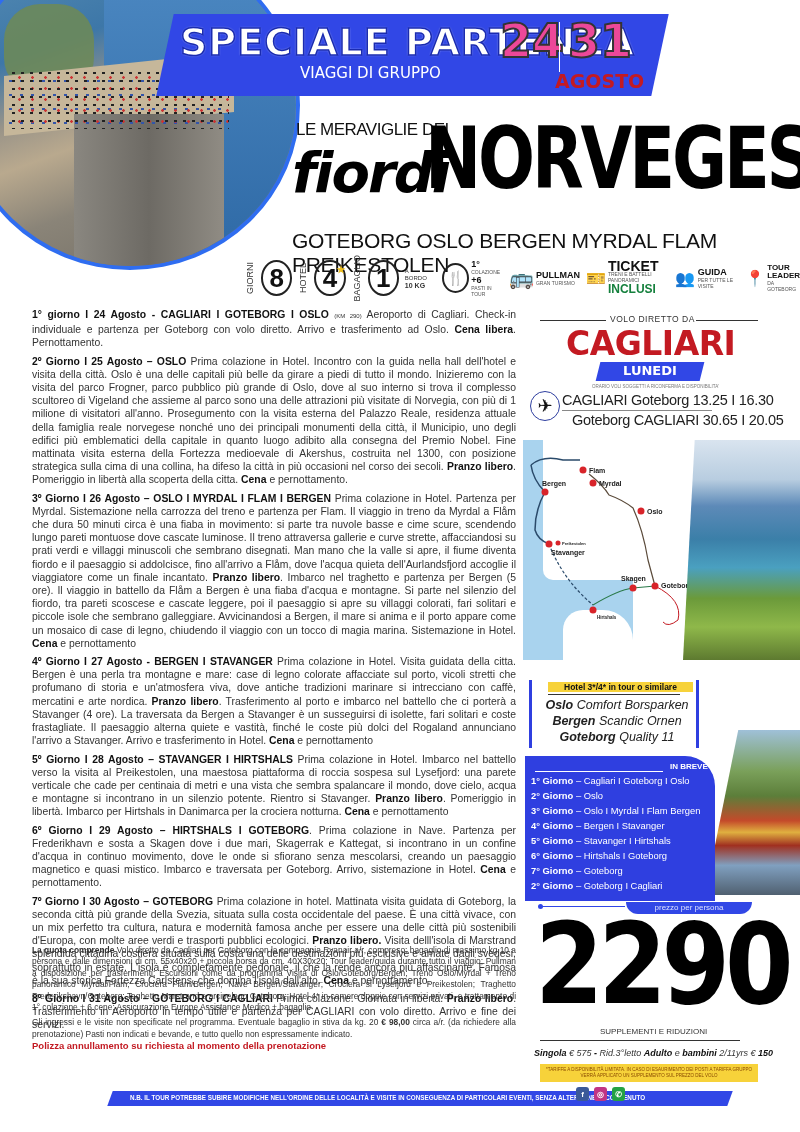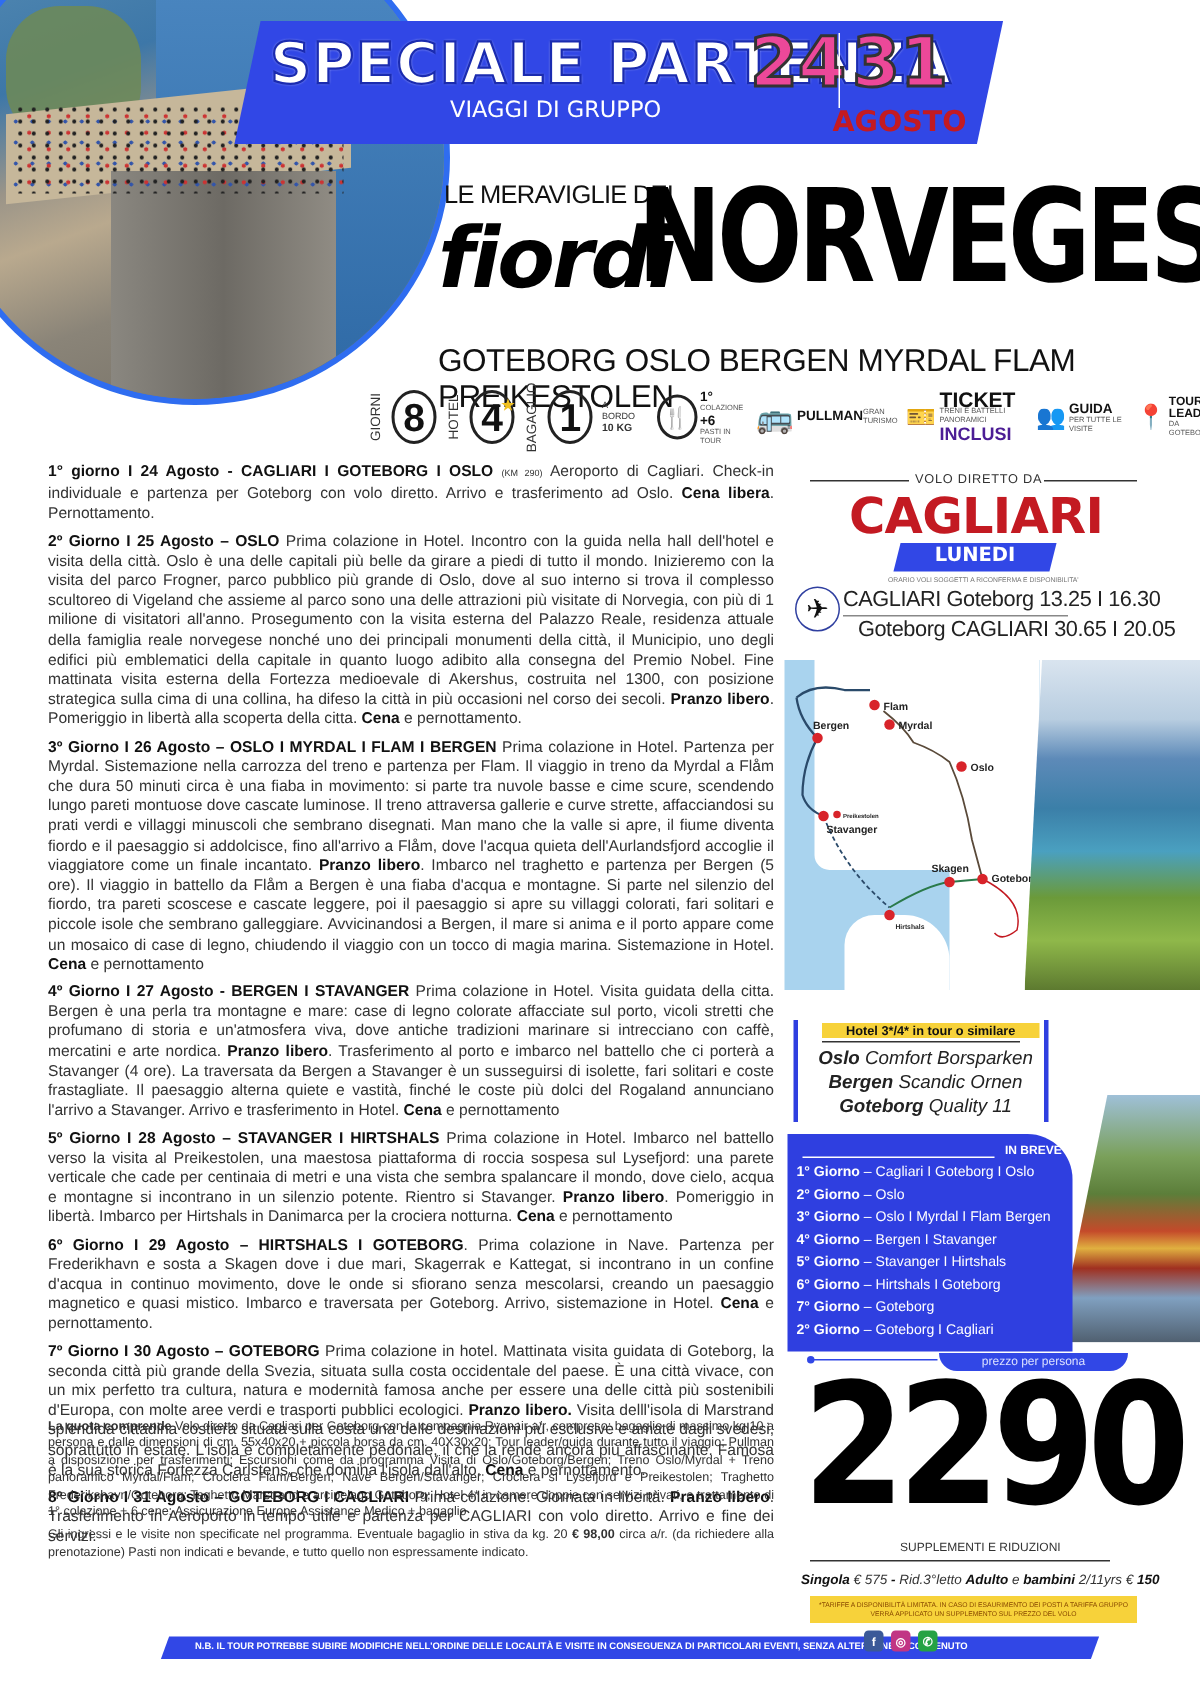--- a/index.html
+++ b/index.html
@@ -26,21 +26,21 @@
 .t-cities{left:292px;top:229px;font-size:21px;color:#111;letter-spacing:-0.3px;}
 
 .icon-row{left:245px;top:256px;height:44px;display:flex;align-items:center;gap:6px;}
 .vlabel{font-size:9px;color:#333;writing-mode:vertical-rl;transform:rotate(180deg);}
 .circ{width:36px;height:36px;border:2px solid #222;border-radius:50%;display:flex;align-items:center;justify-content:center;font-size:26px;font-weight:bold;color:#111;position:relative;}
 .circ .star{position:absolute;right:-2px;top:2px;color:#f0c020;font-size:10px;}
 .tiny{font-size:6px;line-height:7px;color:#333;}
 .icbox{display:flex;align-items:center;gap:2px;}
 .icbox .lbl{font-size:9px;font-weight:bold;line-height:10px;color:#111;}
 .icbox .sub{font-size:5px;color:#555;}
-.red-txt{color:#4c1d95;font-size:12px;font-weight:bold;line-height:12px;}
+.red-txt{color:#15803d;font-size:12px;font-weight:bold;line-height:12px;}
 
 .itin{left:32px;top:308px;width:484px;font-size:10.4px;line-height:13.2px;text-align:justify;color:#333;font-family:"Liberation Sans",sans-serif;}
 .itin p{margin-bottom:5px;}
 .itin b{color:#111;}
 .quota{left:32px;top:945px;width:484px;font-size:8.4px;line-height:11.4px;text-align:justify;color:#333;}
 .quota p{margin-bottom:4px;}
 .red-line{color:#c31a22;font-weight:bold;font-size:9.5px;}
 
 .volo-line{top:320px;height:1px;background:#333;}
 .volo-da{left:610px;top:314px;font-size:8.5px;color:#333;letter-spacing:.5px;}
@@ -125,21 +125,21 @@
     <div class="circ" style="width:30px;height:30px;font-size:14px;">🍴</div>
     <div style="display:flex;flex-direction:column;">
       <span class="lbl">1°</span>
       <span class="sub">COLAZIONE</span>
       <span class="lbl">+6</span>
       <span class="sub">PASTI IN TOUR</span>
     </div>
   </div>
   <div class="icbox">
     <span style="font-size:20px;">🚌</span>
-    <div style="display:flex;flex-direction:row;">
+    <div style="display:flex;flex-direction:column;">
       <span class="lbl">PULLMAN</span>
       <span class="sub">GRAN TURISMO</span>
     </div>
   </div>
   <div class="icbox">
     <span style="font-size:16px;color:#7a8ad8;">🎫</span>
     <div style="display:flex;flex-direction:column;">
       <span class="lbl" style="font-size:14px;">TICKET</span>
       <span class="sub">TRENI E BATTELLI PANORAMICI</span>
       <span class="red-txt">INCLUSI</span>
@@ -169,20 +169,21 @@
   <p><b>4º Giorno I 27 Agosto - BERGEN I STAVANGER</b><span> Prima colazione in Hotel. Visita guidata della citta. Bergen è una perla tra montagne e mare: case di legno colorate affacciate sul porto, vicoli stretti che profumano di storia e un'atmosfera viva, dove antiche tradizioni marinare si intrecciano con caffè, mercatini e arte nordica. </span><b>Pranzo libero</b><span>. Trasferimento al porto e imbarco nel battello che ci porterà a Stavanger (4 ore). La traversata da Bergen a Stavanger è un susseguirsi di isolette, fari solitari e coste frastagliate. Il paesaggio alterna quiete e vastità, finché le coste più dolci del Rogaland annunciano l'arrivo a Stavanger. Arrivo e trasferimento in Hotel. </span><b>Cena</b><span> e pernottamento</span></p>
   <p><b>5º Giorno I 28 Agosto – STAVANGER I HIRTSHALS</b><span> Prima colazione in Hotel. Imbarco nel battello verso la visita al Preikestolen, una maestosa piattaforma di roccia sospesa sul Lysefjord: una parete verticale che cade per centinaia di metri e una vista che sembra spalancare il mondo, dove cielo, acqua e montagne si incontrano in un silenzio potente. Rientro si Stavanger. </span><b>Pranzo libero</b><span>. Pomeriggio in libertà. Imbarco per Hirtshals in Danimarca per la crociera notturna. </span><b>Cena</b><span> e pernottamento</span></p>
   <p><b>6º Giorno I 29 Agosto – HIRTSHALS I GOTEBORG</b><span>. Prima colazione in Nave. Partenza per Frederikhavn e sosta a Skagen dove i due mari, Skagerrak e Kattegat, si incontrano in un confine d'acqua in continuo movimento, dove le onde si sfiorano senza mescolarsi, creando un paesaggio magnetico e quasi mistico. Imbarco e traversata per Goteborg. Arrivo, sistemazione in Hotel. </span><b>Cena</b><span> e pernottamento.</span></p>
   <p><b>7º Giorno I 30 Agosto – GOTEBORG</b><span> Prima colazione in hotel. Mattinata visita guidata di Goteborg, la seconda città più grande della Svezia, situata sulla costa occidentale del paese. È una città vivace, con un mix perfetto tra cultura, natura e modernità famosa anche per essere una delle città più sostenibili d'Europa, con molte aree verdi e trasporti pubblici ecologici. </span><b>Pranzo libero.</b><span> Visita delll'isola di Marstrand splendida cittadina costiera situata sulla costa una delle destinazioni più esclusive e amate dagli svedesi, soprattutto in estate. L'isola è completamente pedonale, il che la rende ancora più affascinante. Famosa è la sua storica Fortezza Carlstens, che domina l'isola dall'alto. </span><b>Cena</b><span> e pernottamento.</span></p>
   <p><b>8º Giorno I 31 Agosto – GOTEBORG I CAGLIARI</b><span> Prima colazione. Giornata in libertà. </span><b>Pranzo libero</b><span>. Trasferimento in Aeroporto in tempo utile e partenza per CAGLIARI con volo diretto. Arrivo e fine dei servizi.</span></p>
 </div>
 
 <div class="abs quota">
   <p><b>La quota comprende</b><span> Volo diretto da Cagliari per Goteborg con la compagnia Ryanair a/r, compreso: bagaglio di massimo kg 10 a persona e dalle dimensioni di cm. 55x40x20 + piccola borsa da cm. 40X30x20; Tour leader/guida durante tutto il viaggio; Pullman a disposizione per trasferimenti; Escursioni come da programma Visita di Oslo/Goteborg/Bergen; Treno Oslo/Myrdal + Treno panoramico Myrdal/Flam; Crociera Flam/Bergen; Nave Bergen/Stavanger; Crociera sl Lysefjord e Preikestolen; Traghetto Frederikshavn/Goteborg; Taghetto Marstrand e arcipelago Goteborg; Hotel 4* in camere doppie con servizi privati, e trattamento di 1° colazione + 6 cene; Assicurazione Europe Assistance Medico + bagaglio</span></p>
   <p style="margin-bottom:0;"><span>Gli ingressi e le visite non specificate nel programma. Eventuale bagaglio in stiva da kg. 20 </span><b>€ 98,00</b><span> circa a/r. (da richiedere alla prenotazione) Pasti non indicati e bevande, e tutto quello non espressamente indicato.</span></p>
+  <p class="red-line">Polizza annullamento su richiesta al momento della prenotazione</p>
 </div>
 
 <div class="abs volo-line" style="left:540px;width:66px;"></div>
 <div class="abs volo-line" style="left:696px;width:62px;"></div>
 <div class="abs volo-da">VOLO DIRETTO DA</div>
 <div class="abs cagliari">CAGLIARI</div>
 <div class="abs lunedi-bg"></div>
 <div class="abs lunedi">LUNEDI</div>
 <div class="abs orario-note">ORARIO VOLI SOGGETTI A RICONFERMA E DISPONIBILITA'</div>
 <div class="abs plane-circ">

